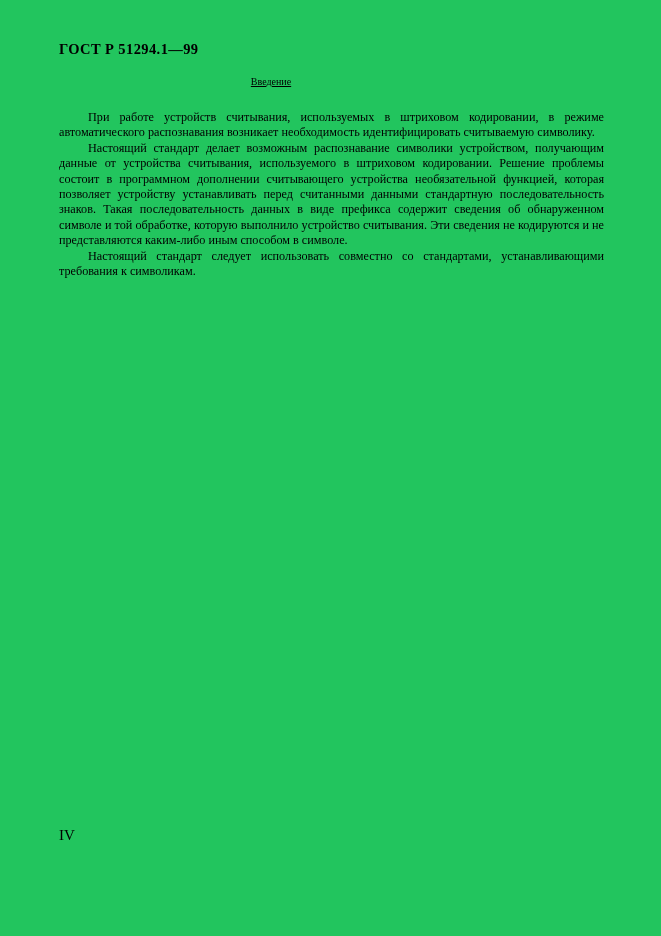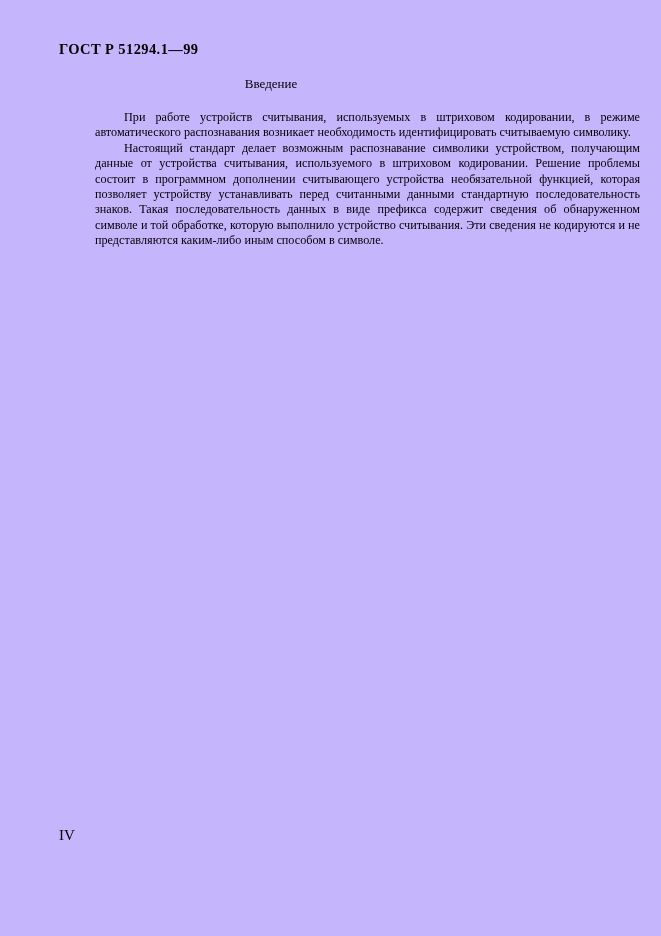--- a/index.html
+++ b/index.html
@@ -13,52 +13,52 @@
     position: relative;
     font-family: "Liberation Serif", serif;
     color: #000000;
   }
   .page {
     position: absolute;
     left: 0;
     top: 0;
     width: 661px;
     height: 936px;
-    background: #c4b5fd;
+    background: #22c55e;
     overflow: hidden;
   }
   .header {
     position: absolute;
     left: 59px;
     top: 41px;
     font-family: "Liberation Serif", serif;
     font-size: 14.5px;
     font-weight: bold;
     letter-spacing: 0.4px;
     white-space: nowrap;
   }
   .doc-title {
     position: absolute;
     left: 0;
     top: 76px;
     width: 542px;
     text-align: center;
-    font-size: 13px;
+    font-size: 10px;
     font-family: "Liberation Serif", serif;
+    text-decoration: underline;
   }
   .body-text {
     position: absolute;
     left: 59px;
     top: 110px;
     width: 545px;
     font-size: 12.2px;
     line-height: 15.4px;
     text-align: justify;
     text-justify: inter-word;
-    margin-left: 36px;
   }
   .body-text p {
     margin: 0;
     text-indent: 29px;
   }
   .page-number {
     position: absolute;
     left: 59px;
     top: 827px;
     font-size: 15px;
@@ -70,17 +70,18 @@
 
 <div class="page">
 
   <div class="header">ГОСТ Р 51294.1—99</div>
 
   <div class="doc-title">Введение</div>
 
   <div class="body-text">
     <p>При работе устройств считывания, используемых в штриховом кодировании, в режиме автоматического распознавания возникает необходимость идентифицировать считываемую символику.</p>
     <p>Настоящий стандарт делает возможным распознавание символики устройством, получающим данные от устройства считывания, используемого в штриховом кодировании. Решение проблемы состоит в программном дополнении считывающего устройства необязательной функцией, которая позволяет устройству устанавливать перед считанными данными стандартную последовательность знаков. Такая последовательность данных в виде префикса содержит сведения об обнаруженном символе и той обработке, которую выполнило устройство считывания. Эти сведения не кодируются и не представляются каким-либо иным способом в символе.</p>
+    <p>Настоящий стандарт следует использовать совместно со стандартами, устанавливающими требования к символикам.</p>
   </div>
 
   <div class="page-number">IV</div>
 
 </div>
 
 </body></html>

